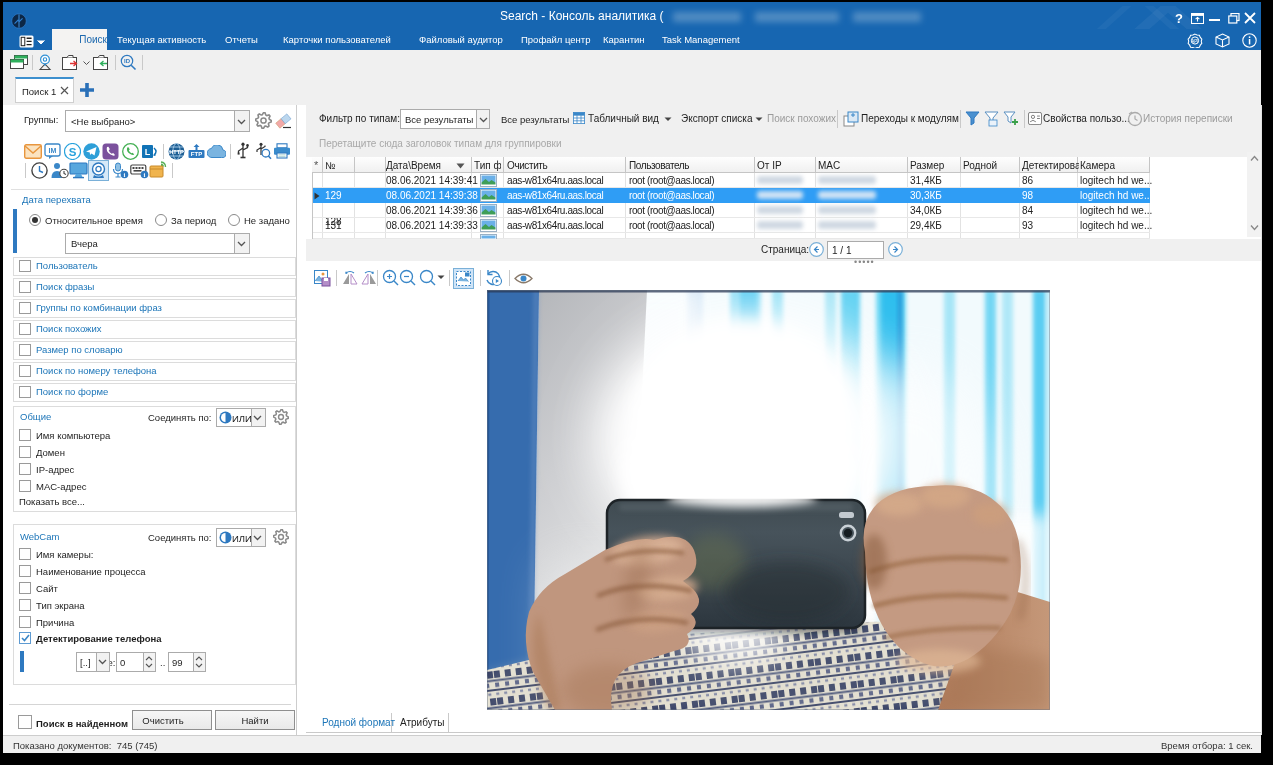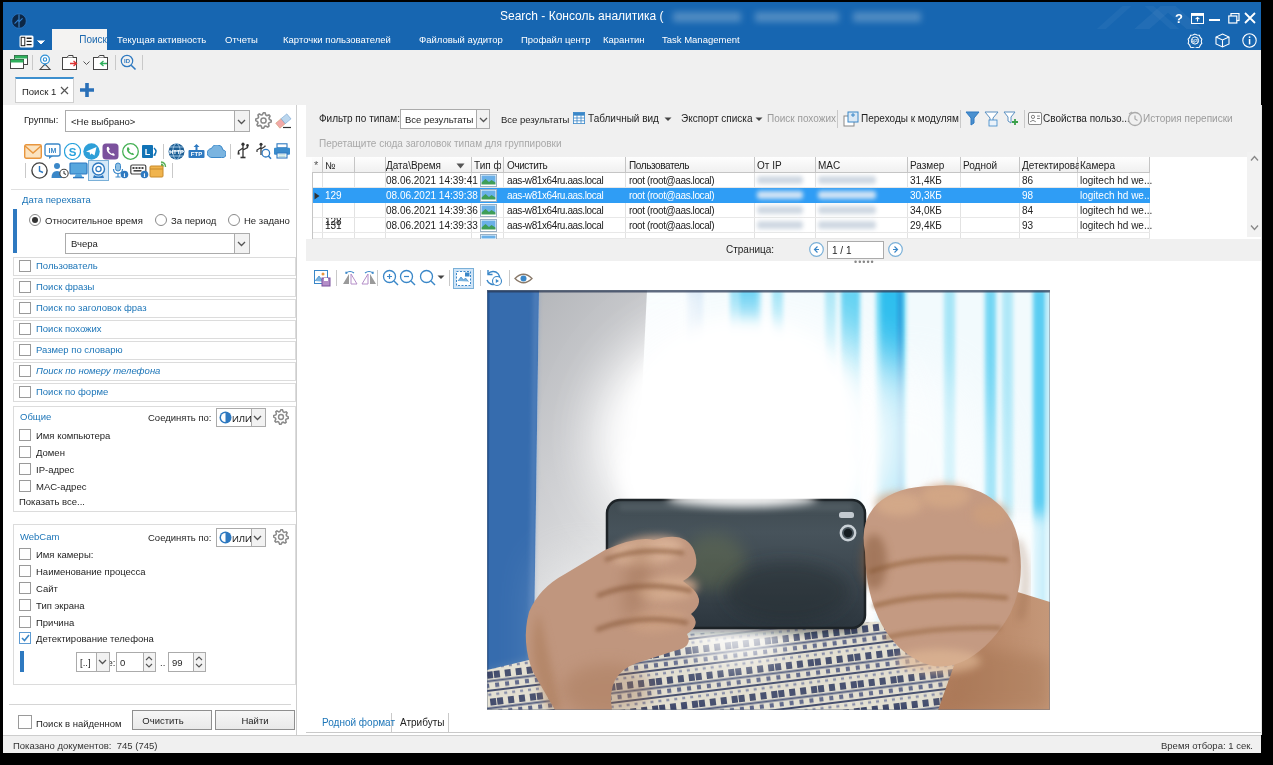--- a/index.html
+++ b/index.html
@@ -297,30 +297,30 @@
       </svg>
 
     <div class="abs" style="left:10px;top:255px;width:283px;height:19px;border:1px solid #dcdcdc;"></div>
     <div class="abs" style="left:16px;top:258px;width:12px;height:12px;border:1px solid #9a9a9a;background:#fff;"></div>
     <div class="abs t11 bluetxt" style="left:33px;top:258px;">Пользователь</div>
     <div class="abs" style="left:10px;top:276px;width:283px;height:19px;border:1px solid #dcdcdc;"></div>
     <div class="abs" style="left:16px;top:279px;width:12px;height:12px;border:1px solid #9a9a9a;background:#fff;"></div>
     <div class="abs t11 bluetxt" style="left:33px;top:279px;">Поиск фразы</div>
     <div class="abs" style="left:10px;top:297px;width:283px;height:19px;border:1px solid #dcdcdc;"></div>
     <div class="abs" style="left:16px;top:300px;width:12px;height:12px;border:1px solid #9a9a9a;background:#fff;"></div>
-    <div class="abs t11 bluetxt" style="left:33px;top:300px;">Поиск по заголовок фраз</div>
+    <div class="abs t11 bluetxt" style="left:33px;top:300px;">Группы по комбинации фраз</div>
     <div class="abs" style="left:10px;top:318px;width:283px;height:19px;border:1px solid #dcdcdc;"></div>
     <div class="abs" style="left:16px;top:321px;width:12px;height:12px;border:1px solid #9a9a9a;background:#fff;"></div>
     <div class="abs t11 bluetxt" style="left:33px;top:321px;">Поиск похожих</div>
     <div class="abs" style="left:10px;top:339px;width:283px;height:19px;border:1px solid #dcdcdc;"></div>
     <div class="abs" style="left:16px;top:342px;width:12px;height:12px;border:1px solid #9a9a9a;background:#fff;"></div>
     <div class="abs t11 bluetxt" style="left:33px;top:342px;">Размер по словарю</div>
     <div class="abs" style="left:10px;top:360px;width:283px;height:19px;border:1px solid #dcdcdc;"></div>
     <div class="abs" style="left:16px;top:363px;width:12px;height:12px;border:1px solid #9a9a9a;background:#fff;"></div>
-    <div class="abs t11 bluetxt" style="left:33px;top:363px;font-style:italic;">Поиск по номеру телефона</div>
+    <div class="abs t11 bluetxt" style="left:33px;top:363px;">Поиск по номеру телефона</div>
     <div class="abs" style="left:10px;top:381px;width:283px;height:19px;border:1px solid #dcdcdc;"></div>
     <div class="abs" style="left:16px;top:384px;width:12px;height:12px;border:1px solid #9a9a9a;background:#fff;"></div>
     <div class="abs t11 bluetxt" style="left:33px;top:384px;">Поиск по форме</div>
 
     <div class="abs" style="left:10px;top:404px;width:283px;height:106px;border:1px solid #dcdcdc;"></div>
     <div class="abs t11 bluetxt" style="left:17px;top:409px;">Общие</div>
     <div class="abs t11" style="left:145px;top:410px;">Соединять по:</div>
     <div class="abs" style="left:213px;top:406px;width:50px;height:19px;background:#fff;border:1px solid #ababab;"></div>
     <svg class="abs" style="left:216px;top:409px;" width="13" height="13" viewBox="0 0 13 13">
       <circle cx="6.5" cy="6.5" r="6" fill="#2e79c0"></circle>
@@ -369,21 +369,21 @@
     <div class="abs" style="left:16px;top:580px;width:12px;height:12px;border:1px solid #9a9a9a;background:#fff;"></div>
     <div class="abs t11" style="left:33px;top:581px;">Сайт</div>
     <div class="abs" style="left:16px;top:597px;width:12px;height:12px;border:1px solid #9a9a9a;background:#fff;"></div>
     <div class="abs t11" style="left:33px;top:598px;">Тип экрана</div>
     <div class="abs" style="left:16px;top:614px;width:12px;height:12px;border:1px solid #9a9a9a;background:#fff;"></div>
     <div class="abs t11" style="left:33px;top:615px;">Причина</div>
     <div class="abs" style="left:16px;top:630px;width:12px;height:12px;border:1px solid #5e9bd2;background:#fff;"></div>
     <svg class="abs" style="left:18px;top:632px;" width="9" height="8" viewBox="0 0 9 8">
         <path d="M1 4 L3.5 6.5 L8 1" fill="none" stroke="#3a87c8" stroke-width="1.6"></path>
       </svg>
-    <div class="abs t11" style="left:33px;top:631px;font-weight:normal;">Детектирование телефона</div>
+    <div class="abs t11" style="left:33px;top:631px;font-weight:bold;">Детектирование телефона</div>
 
     <div class="abs" style="left:17px;top:649px;width:4px;height:21px;background:#2e79c0;"></div>
     <div class="abs t11" style="left:25px;top:655px;margin-left:48px;">Условие:</div>
     <div class="abs" style="left:73px;top:650px;width:34px;height:20px;background:#fff;border:1px solid #ababab;"></div>
     <div class="abs t11" style="left:77px;top:655px;">[..]</div>
     <div class="abs" style="left:93px;top:651px;width:13px;height:18px;background:#f2f2f2;border-left:1px solid #ababab;"></div>
     <svg class="abs" style="left:95px;top:657px;" width="9" height="6" viewBox="0 0 9 6">
         <path d="M1 1 L4.5 4.5 L8 1" fill="none" stroke="#555" stroke-width="1.3"></path>
       </svg>
     <div class="abs" style="left:113px;top:650px;width:40px;height:20px;background:#fff;border:1px solid #ababab;"></div>
@@ -395,21 +395,21 @@
     <div class="abs t11" style="left:157px;top:655px;">..</div>
     <div class="abs" style="left:165px;top:650px;width:38px;height:20px;background:#fff;border:1px solid #ababab;"></div>
     <div class="abs t11" style="left:169px;top:655px;">99</div>
     <div class="abs" style="left:190px;top:651px;width:12px;height:18px;background:#f2f2f2;border-left:1px solid #ababab;"></div>
     <svg class="abs" style="left:192px;top:654px;" width="8" height="12" viewBox="0 0 8 12">
         <path d="M1 4 L4 1 L7 4 M1 8 L4 11 L7 8" fill="none" stroke="#555" stroke-width="1.1"></path>
       </svg>
 
     <div class="abs" style="left:6px;top:702px;width:282px;height:1px;background:#d5d5d5;"></div>
     <div class="abs" style="left:15px;top:713px;width:14px;height:14px;border:1px solid #9a9a9a;background:#fff;"></div>
-    <div class="abs t11" style="left:33px;top:716px;">Поиск в найденном</div>
+    <div class="abs t11" style="left:33px;top:716px;font-weight:bold;">Поиск в найденном</div>
     <div class="abs" style="left:129px;top:708px;width:80px;height:20px;background:linear-gradient(#f6f6f6,#e9e9e9);border:1px solid #8f8f8f;"></div>
     <div class="abs t11" style="left:129px;top:713px;width:62px;text-align:center;">Очистить</div>
     <div class="abs" style="left:212px;top:708px;width:80px;height:20px;background:linear-gradient(#f6f6f6,#e9e9e9);border:1px solid #8f8f8f;"></div>
     <div class="abs t11" style="left:212px;top:713px;width:80px;text-align:center;">Найти</div>
   </div>
 
   <div id="rightpanel">
 
     <div class="abs gray" style="left:303px;top:103px;width:955px;height:28px;"></div>
     <div class="abs t11" style="left:316px;top:111px;">Фильтр по типам:</div>
@@ -585,21 +585,21 @@
     <div class="abs t11" style="left:1019px;top:218px;color:#222;">93</div>
     <div class="abs t11" style="left:1077px;top:218px;color:#222;white-space:nowrap;">logitech hd we...</div>
     <div class="abs" style="left:310px;top:236px;width:837px;height:1px;background:#e8e8e8;"></div>
     <svg class="abs" style="left:477px;top:232px;" width="17" height="5" viewBox="0 0 17 5">
           <rect x="0.5" y="0.5" width="16" height="8" fill="#fff" stroke="#9ab0c4"></rect>
           <rect x="1.5" y="1.5" width="14" height="3" fill="#6ab0e8"></rect>
         </svg>
     </div>
 
     <div class="abs" style="left:303px;top:237px;width:955px;height:22px;background:#f0f0f0;"></div>
-    <div class="abs t11" style="left:723px;top:242px;">Страница:</div>
+    <div class="abs t11" style="left:758px;top:242px;">Страница:</div>
     <svg class="abs" style="left:806px;top:240px;" width="15" height="15" viewBox="0 0 15 15">
       <circle cx="7.5" cy="7.5" r="6.8" fill="#fff" stroke="#7ab0d8" stroke-width="1.2"></circle>
       <path d="M8.5 4.5 L5.5 7.5 L8.5 10.5 M5.5 7.5 H10" fill="none" stroke="#3a87c8" stroke-width="1.2"></path>
     </svg>
     <div class="abs" style="left:824px;top:239px;width:57px;height:18px;background:#fff;border:1px solid #ababab;"></div>
     <div class="abs t11" style="left:829px;top:243px;">1 / 1</div>
     <svg class="abs" style="left:885px;top:240px;" width="15" height="15" viewBox="0 0 15 15">
       <circle cx="7.5" cy="7.5" r="6.8" fill="#fff" stroke="#7ab0d8" stroke-width="1.2"></circle>
       <path d="M6.5 4.5 L9.5 7.5 L6.5 10.5 M9.5 7.5 H5" fill="none" stroke="#3a87c8" stroke-width="1.2"></path>
     </svg>

